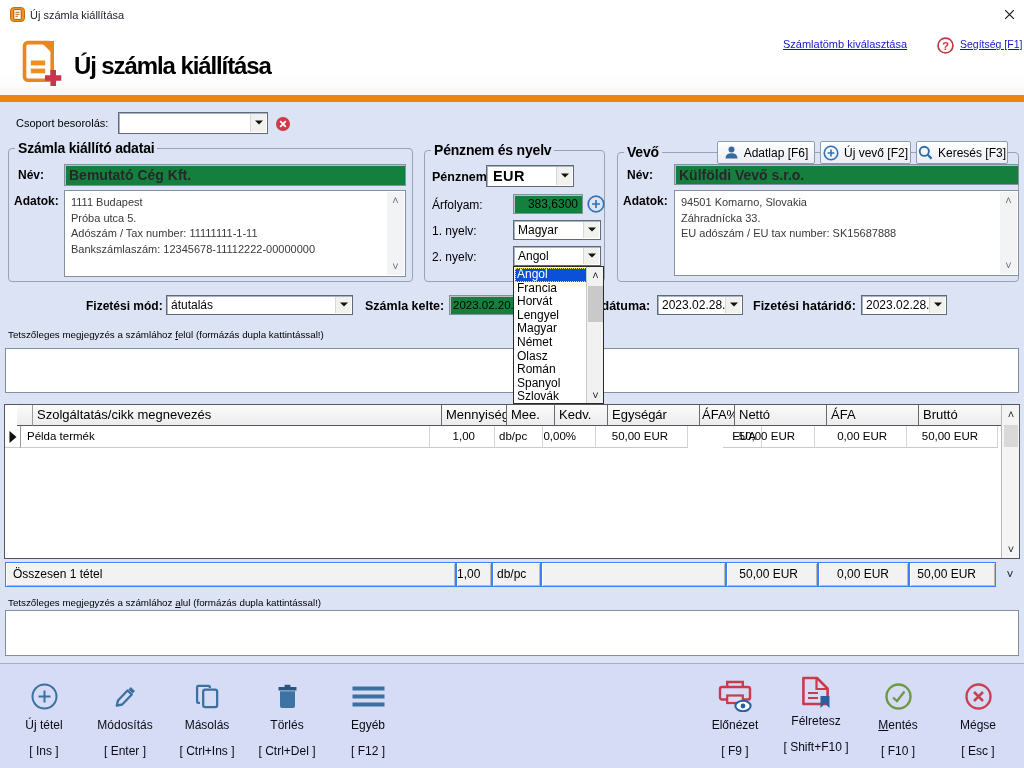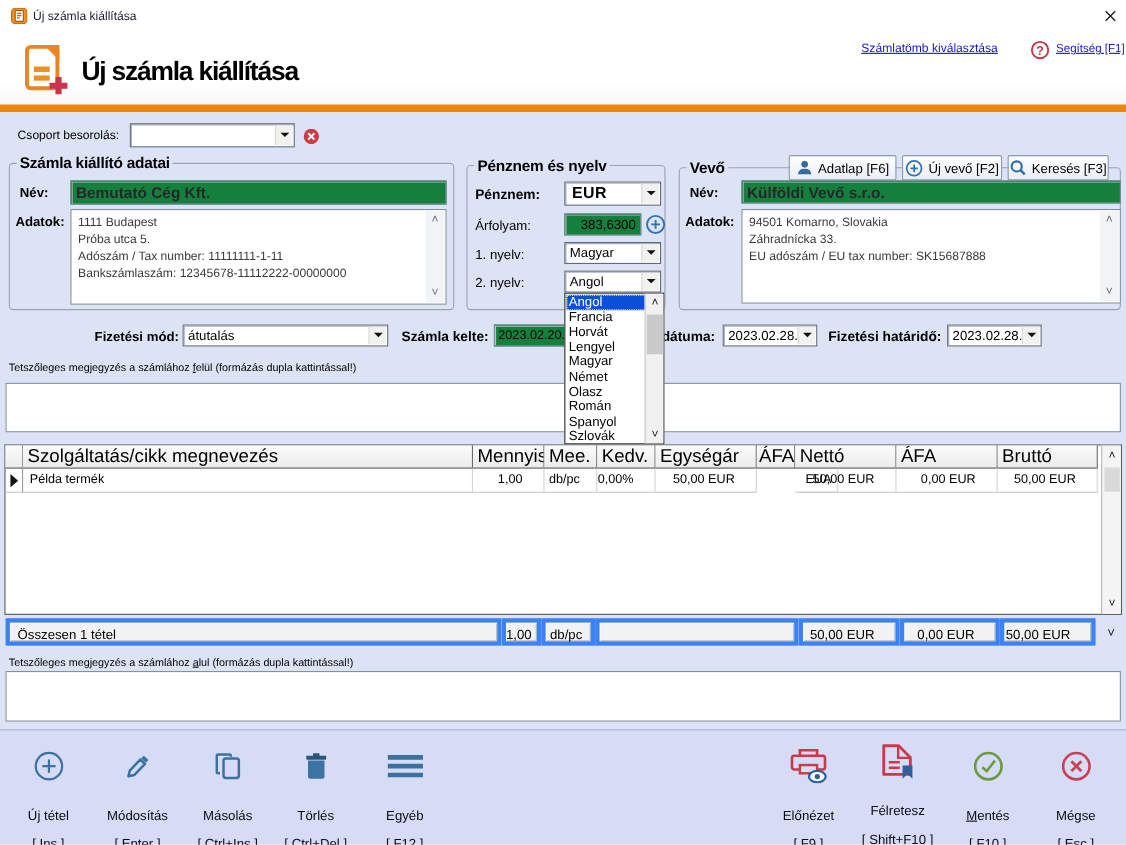--- a/index.html
+++ b/index.html
@@ -39,29 +39,29 @@
 
 .vsb { position:absolute; top:1px; bottom:1px; right:1px; width:17px; background:#f2f3f5; }
 .vsb .sa { position:absolute; left:0; width:17px; height:17px; color:#64707e; font-size:11px; text-align:center; line-height:17px; }
 
 .vbtn { height:23px; background:linear-gradient(#ffffff,#e9edf4); border:1px solid #8d9cb2; border-radius:2px; display:flex; align-items:center; justify-content:center; gap:5px; font-size:12px; }
 .vbtn svg { flex:0 0 auto; }
 
 #toolbar { left:0; top:663px; width:1024px; height:105px; background:#d6dcf6; border-top:1px solid #a7aed2; }
 .tbtn { position:absolute; text-align:center; font-size:12px; color:#0a0a14; }
 .tbtn .ticn { height:28px; display:flex; align-items:center; justify-content:center; } .tbtn svg { display:block; }
-.tbtn .tl { margin-top:24px; }
+.tbtn .tl { margin-top:8px; }
 .tbtn .tk { margin-top:12px; }
 
 #grid { position:absolute; left:4px; top:404px; width:1016px; height:155px; background:#fff; border:1px solid #56565a; }
-.gh { position:absolute; top:0; height:21px; background:linear-gradient(#fbfbfb,#ececee); border-right:1px solid #6a6a70; border-bottom:1px solid #56565a; font-size:17px; line-height:20px; padding-left:4px; overflow:hidden; }
+.gh { position:absolute; top:0; height:21px; background:linear-gradient(#fbfbfb,#ececee); border-right:1px solid #6a6a70; border-bottom:1px solid #56565a; font-size:13px; line-height:20px; padding-left:4px; overflow:hidden;margin-left:12px; }
 .gc { position:absolute; top:21px; height:22px; border-right:1px solid #d4d4d8; border-bottom:1px solid #c9c9cf; font-size:11.5px; line-height:21px; overflow:hidden; }
 .ra { text-align:right; padding-right:19px; }
 
-.sp { position:absolute; top:562px; height:25px; background:#f2f2f2; border:4px solid #3b82f6; box-shadow: inset 1px 1px 0 #ffffff, inset -1px -1px 0 #b9b9bd; font-size:12px; line-height:23px; }
+.sp { position:absolute; top:562px; height:25px; background:#f2f2f2; border:1px solid #3b82f6; box-shadow: inset 1px 1px 0 #ffffff, inset -1px -1px 0 #b9b9bd; font-size:12px; line-height:23px; }
 
 #list { position:absolute; left:513px; top:266px; width:91px; height:138px; background:#fff; border:1px solid #2a2a2a; z-index:30; }
 #list .li { position:absolute; left:1px; width:72px; height:13.6px; font-size:12px; line-height:13.6px; padding-left:2px; white-space:nowrap; }
 #list .sel { background:#0b50d8; color:#fff; outline:1px dotted #f0e840; outline-offset:-1px; }
 #list .lsb { position:absolute; right:0; top:0; bottom:0; width:17px; background:#f1f1f1; border-left:1px solid #c8c8c8; }
 </style>
 </head>
 <body>
 <div class="abs" id="titlebar">
   <svg class="abs" style="left:10px; top:7px;" width="15" height="15" viewBox="0 0 15 15">
@@ -116,21 +116,21 @@
   <div class="vsb">
       <span class="sa" style="top:0;">˄</span>
       <span class="sa" style="bottom:0;">˅</span>
     </div>
 </div>
 
 <div class="gb" style="left:424px; top:150px; width:181px; height:132px;">
     <span class="legend">Pénznem és nyelv</span>
   </div>
 <div class="lbl b" style="left:432px; top:170px; font-size:12.5px;">Pénznem:</div>
-<div class="combo" style="left:513px; top:165px; width:88px; height:22px;">
+<div class="combo" style="left:486px; top:165px; width:88px; height:22px;">
     <span class="cv b" style="font-size:14.5px; letter-spacing:0.4px; left:6px;">EUR</span>
     <span class="cbtn"></span>
   </div>
 <div class="lbl" style="left:432px; top:198px;">Árfolyam:</div>
 <div class="edit" style="left:513px; top:194px; width:70px; height:20px;">
     <span class="ev" style="left:auto; right:4px;">383,6300</span>
   </div>
 <svg class="abs" style="left:587px; top:195px;" width="18" height="18" viewBox="0 0 18 18">
     <circle cx="9" cy="9" r="7.8" fill="none" stroke="#3272b4" stroke-width="1.7"></circle>
     <path d="M9 5 L9 13 M5 9 L13 9" stroke="#3272b4" stroke-width="1.7"></path>

